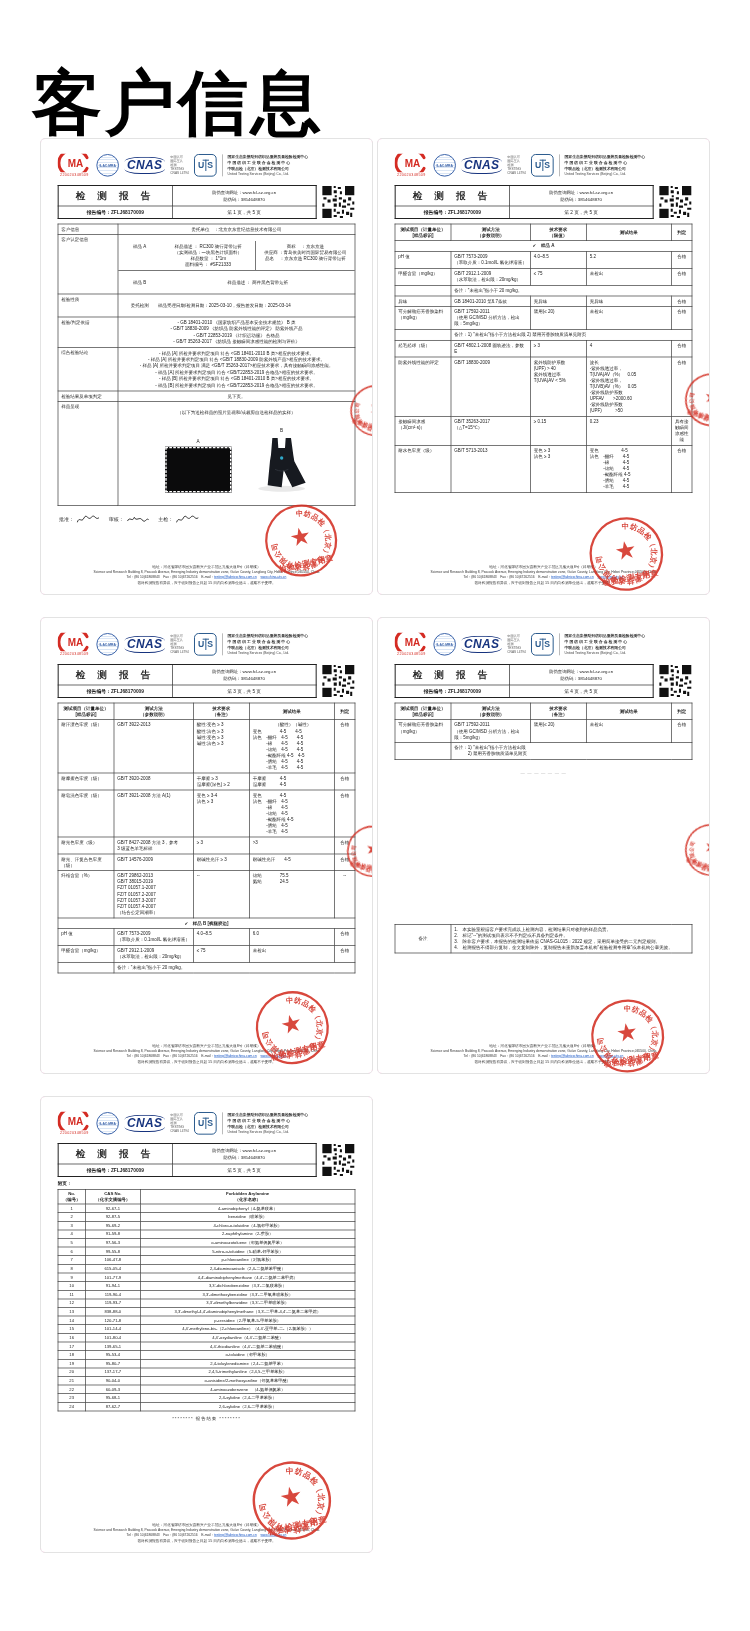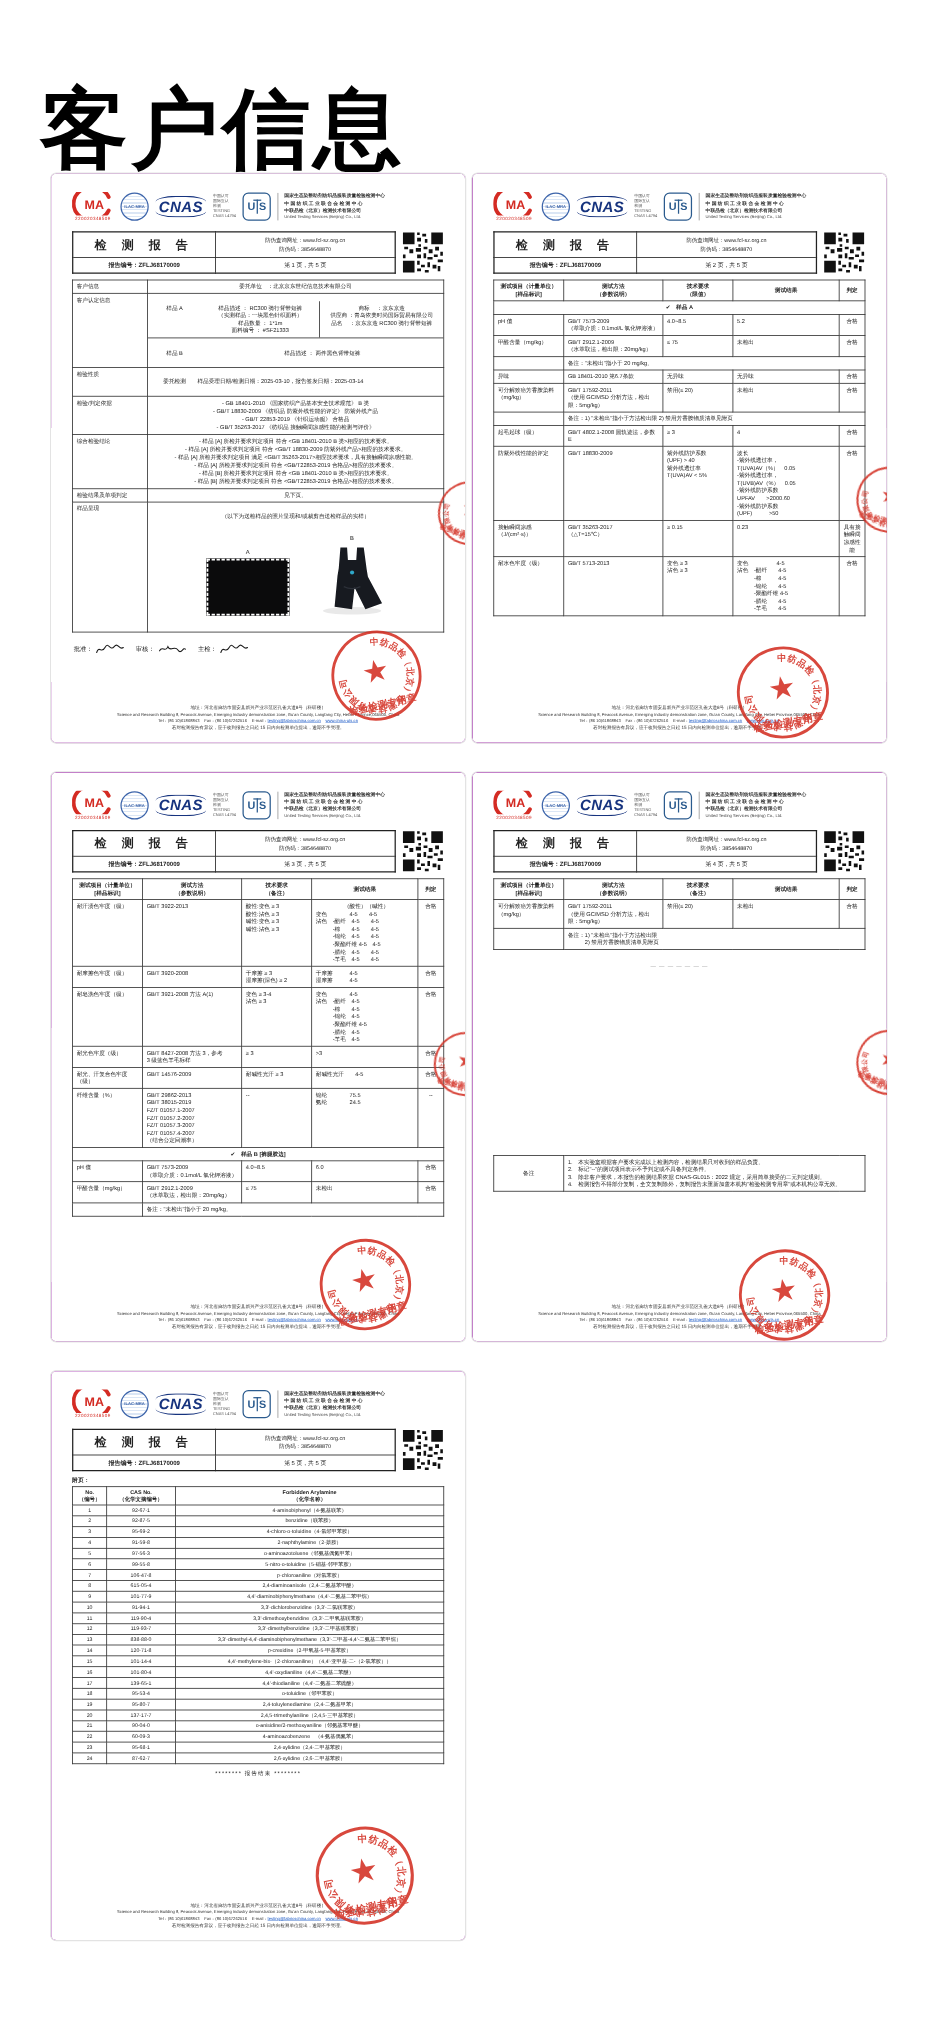--- a/index.html
+++ b/index.html
@@ -1,19 +1,19 @@
 <!DOCTYPE html>
 <html><head>
 <meta charset="utf-8">
 <style>
   html,body{margin:0;padding:0;background:#fff;}
   body{width:750px;height:1631px;position:relative;font-family:"Liberation Sans","DejaVu Sans",sans-serif;color:#222;}
   .page-title{position:absolute;left:32px;top:10px;font-size:70px;font-weight:900;letter-spacing:3px;color:#000;}
   
-  .cert{position:absolute;width:331px;height:455px;background:#a21caf;border:1px solid #e3e3e3;border-radius:5px;overflow:hidden;}
+  .cert{position:absolute;width:331px;height:455px;background:#f9a8d4;border:1px solid #e3e3e3;border-radius:5px;overflow:hidden;}
   .cert-inner{width:993px;height:1365px;transform:scale(.33333);transform-origin:0 0;box-sizing:border-box;
     padding:44px 50px 26px 50px;display:flex;flex-direction:column;position:relative;background:#fff;}
   
   .logos{display:flex;align-items:center;gap:16px;margin-bottom:24px;}
   .cma{display:flex;flex-direction:column;align-items:center;}
   .cma-num{color:#d42b23;font-size:11px;margin-top:2px;letter-spacing:1px;}
   .ilac{width:62px;height:62px;border-radius:50%;border:3px solid #3c64aa;color:#3c64aa;font-size:10px;font-weight:700;
     display:flex;align-items:center;justify-content:center;text-align:center;line-height:1.1;
     background:repeating-linear-gradient(#fff 0 5px,#dbe6f5 5px 8px);}
   .cnas{font-style:italic;font-weight:900;font-size:36px;color:#16337e;letter-spacing:1px;border-top:3px solid #16337e;border-bottom:3px solid #16337e;border-radius:40%/30%;padding:2px 8px;}

